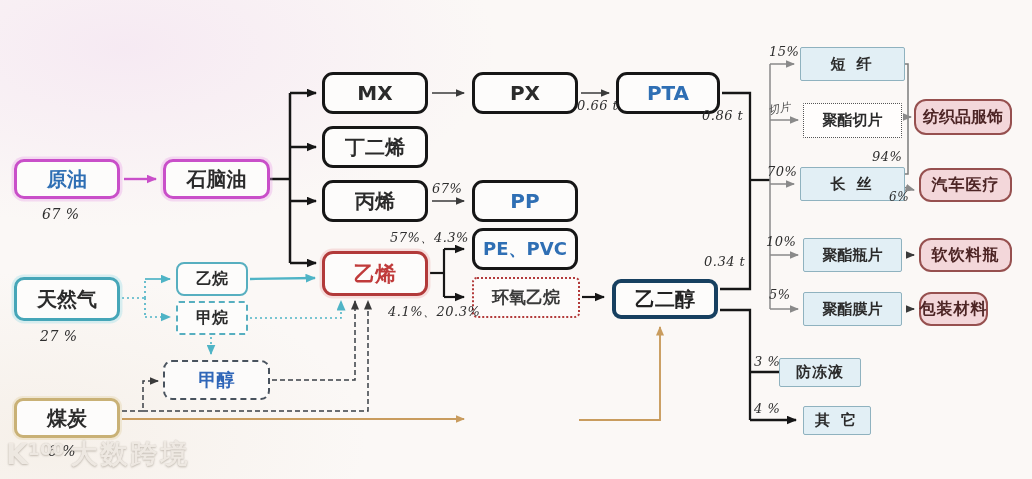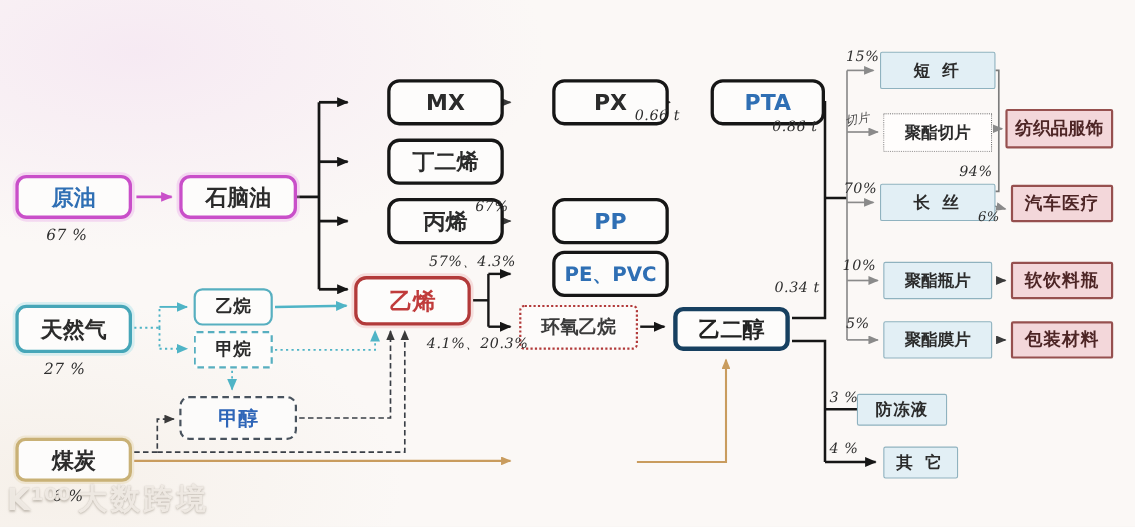--- a/index.html
+++ b/index.html
@@ -10,33 +10,33 @@
       radial-gradient(ellipse 500px 260px at 4% 92%, rgba(238,228,214,.4), rgba(238,228,214,0) 65%),
       #fbf8f6;
     font-family:"DejaVu Sans",sans-serif;
   }
   .box{
     position:absolute;display:flex;align-items:center;justify-content:center;
     box-sizing:border-box;background:#fdfcfb;font-weight:bold;color:#2b2b2b;
     white-space:nowrap;
   }
   .magenta{border:3px solid #c94fc9;border-radius:10px;box-shadow:0 0 0 2.5px rgba(233,160,233,.35);font-size:20px;}
-  .black-box{border:3px solid #161616;border-radius:11px;font-size:20px;margin-left:30px;}
+  .black-box{border:3px solid #161616;border-radius:11px;font-size:20px;}
   .red-box{border:3px solid #b23a3a;border-radius:11px;box-shadow:0 0 0 2.5px rgba(235,160,160,.3);color:#c03b3b;font-size:21px;}
   .eo-box{border:2px dotted #b23a3a;border-radius:5px;color:#3b3b3b;font-size:17px;background:#fdfbfa;}
   .navy-box{border:4px solid #174060;border-radius:9px;font-size:20px;color:#222;}
   .cyan-box{border:3px solid #46a6b8;border-radius:10px;box-shadow:0 0 0 2.5px rgba(150,220,232,.35);font-size:20px;}
   .cyan-s{border:2px solid #57afc0;border-radius:8px;font-size:16px;}
   .cyan-d{border:2px dashed #57afc0;border-radius:3px;font-size:16px;}
   .dash-box{border:2px dashed #49535e;border-radius:9px;color:#2f66b8;font-size:18px;background:#fcfbfa;}
   .tan-box{border:3px solid #c9b176;border-radius:9px;box-shadow:0 0 0 2px rgba(223,203,150,.3);font-size:20px;}
   .tan-s{border:2px solid #c9a76a;border-radius:9px;font-size:15px;}
   .lb{background:#e2eff5;border:1.5px solid #8fb2bf;border-radius:2px;font-size:15px;letter-spacing:3px;}
   .chip{background:#fffdfc;border:1.6px dotted #555;border-radius:1px;font-size:15px;}
-  .pink{background:#f3d7da;border:2px solid #96504f;color:#4d2525;font-size:16px;border-radius:2px;letter-spacing:1px;text-align:center;}
+  .pink{background:#f3d7da;border:2px solid #96504f;color:#4d2525;font-size:16px;border-radius:12px;letter-spacing:1px;text-align:center;}
   .blue-text{color:#2f6fb4;}
   .plabel{
     position:absolute;font-family:"DejaVu Serif",serif;font-style:italic;
     font-size:13px;color:#2e2e2e;white-space:nowrap;letter-spacing:.5px;
   }
   .scribble{font-size:11px;color:#4a4a4a;transform:rotate(-10deg);}
   svg.wires{position:absolute;left:0;top:0;pointer-events:none;}
   .watermark{
     position:absolute;left:6px;top:436px;display:flex;align-items:center;gap:6px;
     color:rgba(240,235,229,.95);font-weight:bold;
@@ -180,21 +180,21 @@
   <div class="box chip" style="left:803px;top:103px;width:99px;height:35px">聚酯切片</div>
   <div class="box lb" style="left:800px;top:167px;width:105px;height:34px">长 丝</div>
   <div class="box lb" style="left:803px;top:238px;width:99px;height:34px;letter-spacing:0">聚酯瓶片</div>
   <div class="box lb" style="left:803px;top:292px;width:99px;height:34px;letter-spacing:0">聚酯膜片</div>
   <div class="box lb" style="left:779px;top:358px;width:82px;height:29px;letter-spacing:1px">防冻液</div>
   <div class="box lb" style="left:803px;top:406px;width:68px;height:29px">其 它</div>
 
   <div class="box pink" style="left:914px;top:99px;width:98px;height:36px;letter-spacing:0">纺织品服饰</div>
   <div class="box pink" style="left:919px;top:168px;width:93px;height:34px">汽车医疗</div>
   <div class="box pink" style="left:919px;top:238px;width:93px;height:34px">软饮料瓶</div>
-  <div class="box pink" style="left:919px;top:292px;width:93px;height:34px">包装材料</div>
+  <div class="box pink" style="left:919px;top:292px;width:69px;height:34px">包装材料</div>
 
   <div class="plabel" style="left:42px;top:206px;font-size:14px">67 %</div>
   <div class="plabel" style="left:40px;top:328px;font-size:14px">27 %</div>
   <div class="plabel" style="left:48px;top:443px;font-size:14px">6 %</div>
 
   <div class="plabel" style="left:432px;top:181px">67%</div>
   <div class="plabel" style="left:390px;top:229px">57%、4.3%</div>
   <div class="plabel" style="left:388px;top:303px">4.1%、20.3%</div>
   <div class="plabel" style="left:577px;top:98px">0.66 t</div>
   <div class="plabel" style="left:702px;top:108px">0.86 t</div>

